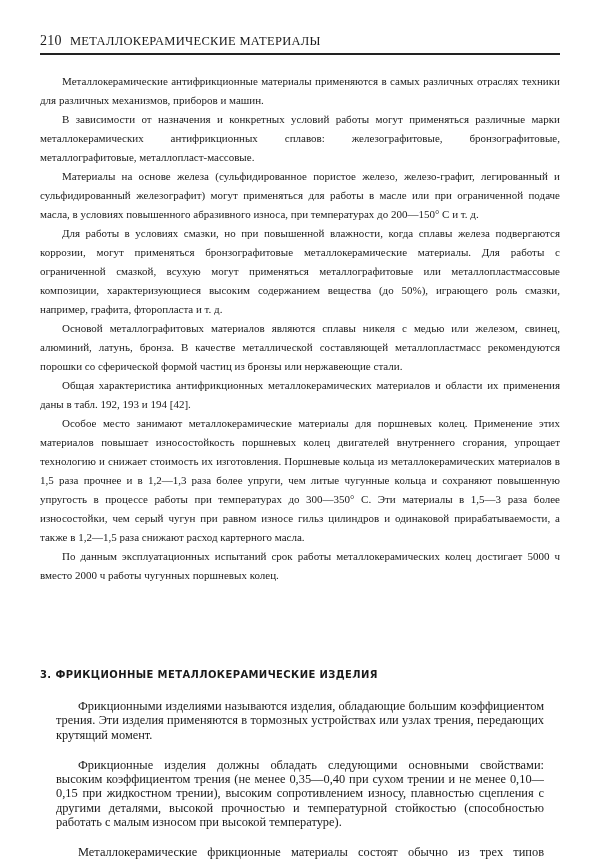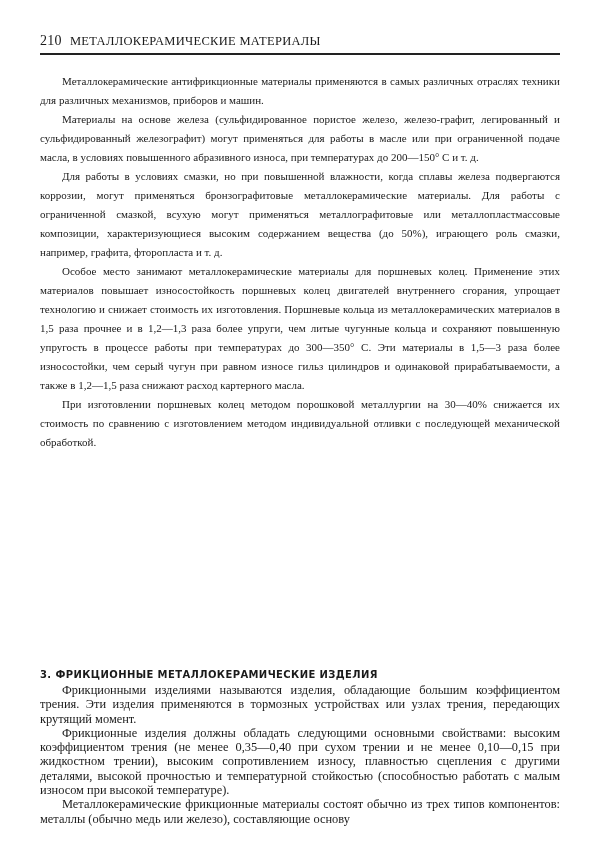--- a/index.html
+++ b/index.html
@@ -4,36 +4,39 @@
 <style>
   html, body { margin: 0; padding: 0; background: #ffffff; }
   body { width: 600px; height: 862px; position: relative; overflow: hidden; color: #1a1a1a; font-family: "Liberation Serif", "DejaVu Serif", serif; }
   .page { position: absolute; left: 40px; top: 0; width: 520px; }
   .running-head { position: absolute; top: 33px; left: 0; width: 520px; height: 20px; border-bottom: 2px solid #222; font-size: 12.5px; letter-spacing: 0.3px; }
   .running-head .num { margin-right: 8px; font-size: 14px; }
   .body-text { position: absolute; top: 72px; left: 0; width: 520px; font-size: 11px; line-height: 19px; text-align: justify; }
   .body-text p { margin: 0; text-indent: 22px; }
   .section-heading { position: absolute; top: 669px; left: 0; width: 520px; font-family: "DejaVu Sans", sans-serif; font-weight: bold; font-size: 10px; letter-spacing: 0.4px; }
   .body-text-2 { position: absolute; top: 683px; left: 0; width: 520px; font-size: 12.4px; line-height: 14.3px; text-align: justify; }
-  .body-text-2 p { margin: 0; text-indent: 22px; }
+  .body-text-2 p { margin: 16px; text-indent: 22px; }
 </style>
 </head>
 <body>
 
 <div class="page">
   <div class="running-head">
     <span class="num">210</span><span>МЕТАЛЛОКЕРАМИЧЕСКИЕ МАТЕРИАЛЫ</span>
   </div>
 
   <div class="body-text">
     <p>Металлокерамические антифрикционные материалы применяются в самых различных отраслях техники для различных механизмов, приборов и машин.</p>
+    <p>В зависимости от назначения и конкретных условий работы могут применяться различные марки металлокерамических антифрикционных сплавов: железографитовые, бронзографитовые, металлографитовые, металлопласт-массовые.</p>
     <p>Материалы на основе железа (сульфидированное пористое железо, железо-графит, легированный и сульфидированный железографит) могут применяться для работы в масле или при ограниченной подаче масла, в условиях повышенного абразивного износа, при температурах до 200—150° С и т. д.</p>
     <p>Для работы в условиях смазки, но при повышенной влажности, когда сплавы железа подвергаются коррозии, могут применяться бронзографитовые металлокерамические материалы. Для работы с ограниченной смазкой, всухую могут применяться металлографитовые или металлопластмассовые композиции, характеризующиеся высоким содержанием вещества (до 50%), играющего роль смазки, например, графита, фторопласта и т. д.</p>
+    <p>Основой металлографитовых материалов являются сплавы никеля с медью или железом, свинец, алюминий, латунь, бронза.  В качестве металлической составляющей металлопластмасс рекомендуются порошки со сферической формой частиц из бронзы или нержавеющие стали.</p>
+    <p>Общая характеристика антифрикционных металлокерамических материалов и области их применения даны в табл. 192, 193 и 194 [42].</p>
     <p>Особое место занимают металлокерамические материалы для поршневых колец. Применение этих материалов повышает износостойкость поршневых колец двигателей внутреннего сгорания, упрощает технологию и снижает стоимость их изготовления. Поршневые кольца из металлокерамических материалов в 1,5 раза прочнее и в 1,2—1,3 раза более упруги, чем литые чугунные кольца и сохраняют повышенную упругость в процессе работы при температурах до 300—350° С. Эти материалы в 1,5—3 раза более износостойки, чем серый чугун при равном износе гильз цилиндров и одинаковой прирабатываемости, а также в 1,2—1,5 раза снижают расход картерного масла.</p>
-    <p>При изготовлении поршневых колец методом порошковой металлургии на 30—40% снижается их стоимость по сравнению с изготовлением методом индивидуальной отливки с последующей механической обработкой.</p>
+    <p>По данным эксплуатационных испытаний срок работы металлокерамических колец достигает 5000 ч вместо 2000 ч работы чугунных поршневых колец.</p>
   </div>
 
   <div class="section-heading">3. ФРИКЦИОННЫЕ МЕТАЛЛОКЕРАМИЧЕСКИЕ ИЗДЕЛИЯ</div>
 
   <div class="body-text-2">
     <p>Фрикционными изделиями называются изделия, обладающие большим коэффициентом трения. Эти изделия применяются в тормозных устройствах или узлах трения, передающих крутящий момент.</p>
     <p>Фрикционные изделия должны обладать следующими основными свойствами: высоким коэффициентом трения (не менее 0,35—0,40 при сухом трении и не менее 0,10—0,15 при жидкостном трении), высоким сопротивлением износу, плавностью сцепления с другими деталями, высокой прочностью и температурной стойкостью (способностью работать с малым износом при высокой температуре).</p>
     <p>Металлокерамические фрикционные материалы состоят обычно из трех типов компонентов: металлы (обычно медь или железо), составляющие основу</p>
   </div>
 </div>

